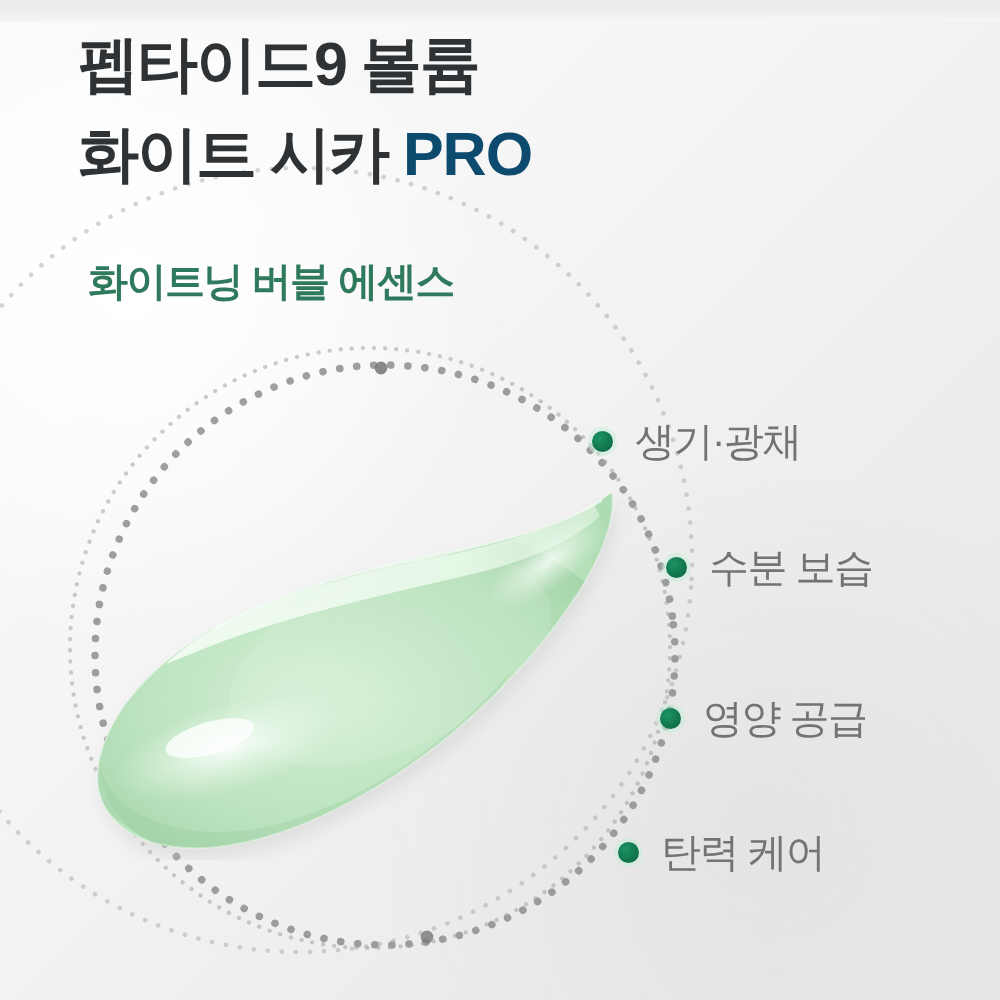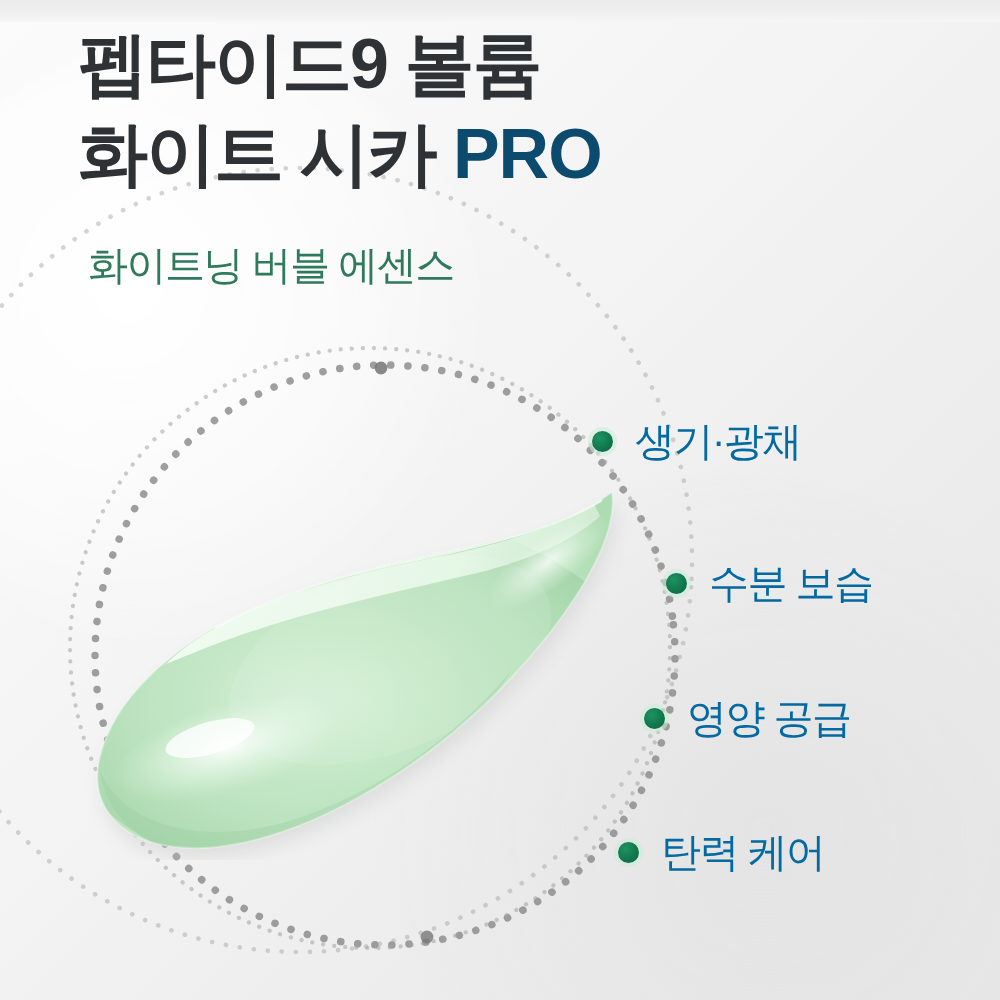--- a/index.html
+++ b/index.html
@@ -55,42 +55,42 @@
   }
 
   
   .headline {
     position: absolute;
     left: 78px;
     top: 22px;
     width: 760px;
   }
   .hl-line {
-    font-size: 70px;
+    font-size: 61px;
     line-height: 84px;
     font-weight: 700;
     color: #2f3234;
     letter-spacing: -2px;
     white-space: nowrap;
   }
   .hl-line.second {
     margin-top: 6px;
   }
   .hl-pro {
     color: #0c4a6e;
     font-weight: 700;
     letter-spacing: -1px;
   }
   .subhead {
     position: absolute;
     left: 88px;
-    top: 242px;
+    top: 258px;
     font-size: 40px;
     line-height: 46px;
-    font-weight: 400;
+    font-weight: 700;
     color: #2f7a5c;
     letter-spacing: -1.5px;
     white-space: nowrap;
   }
 
   
   .rings {
     position: absolute;
     left: 0; top: 0;
     width: 1000px; height: 1000px;
@@ -118,26 +118,26 @@
     border-radius: 50%;
     background: radial-gradient(circle at 36% 32%, #1d9364 0%, #12794e 52%, #0c6341 100%);
     box-shadow: 0 0 0 4px rgba(200,236,216,0.55);
     flex: 0 0 auto;
   }
   .feature-label {
     margin-left: 22px;
     font-size: 40px;
     line-height: 44px;
     font-weight: 500;
-    color: #0369a1;
+    color: #737373;
     letter-spacing: -1.5px;
   }
   .f1 { left: 592px; top: 419px; }
-  .f2 { left: 666px; top: 545px; margin-top: 16px; }
-  .f3 { left: 644px; top: 696px; }
+  .f2 { left: 666px; top: 545px; }
+  .f3 { left: 660px; top: 696px; }
   .f4 { left: 618px; top: 830px; }
 </style>
 </head>
 <body>
 
 <div id="stage">
 
   <div class="bg-base"></div>
   <div class="bg-topband"></div>
   <div class="bg-leftglow"></div>

